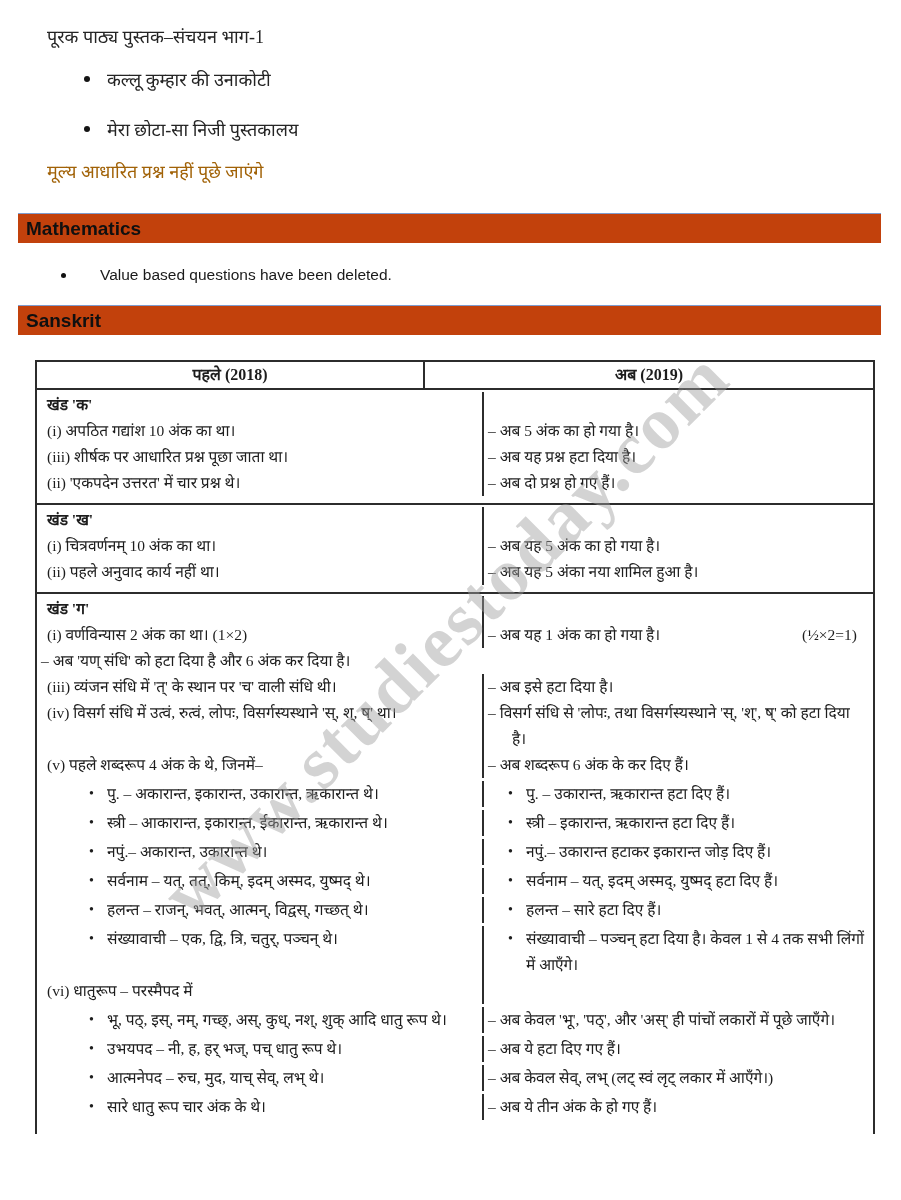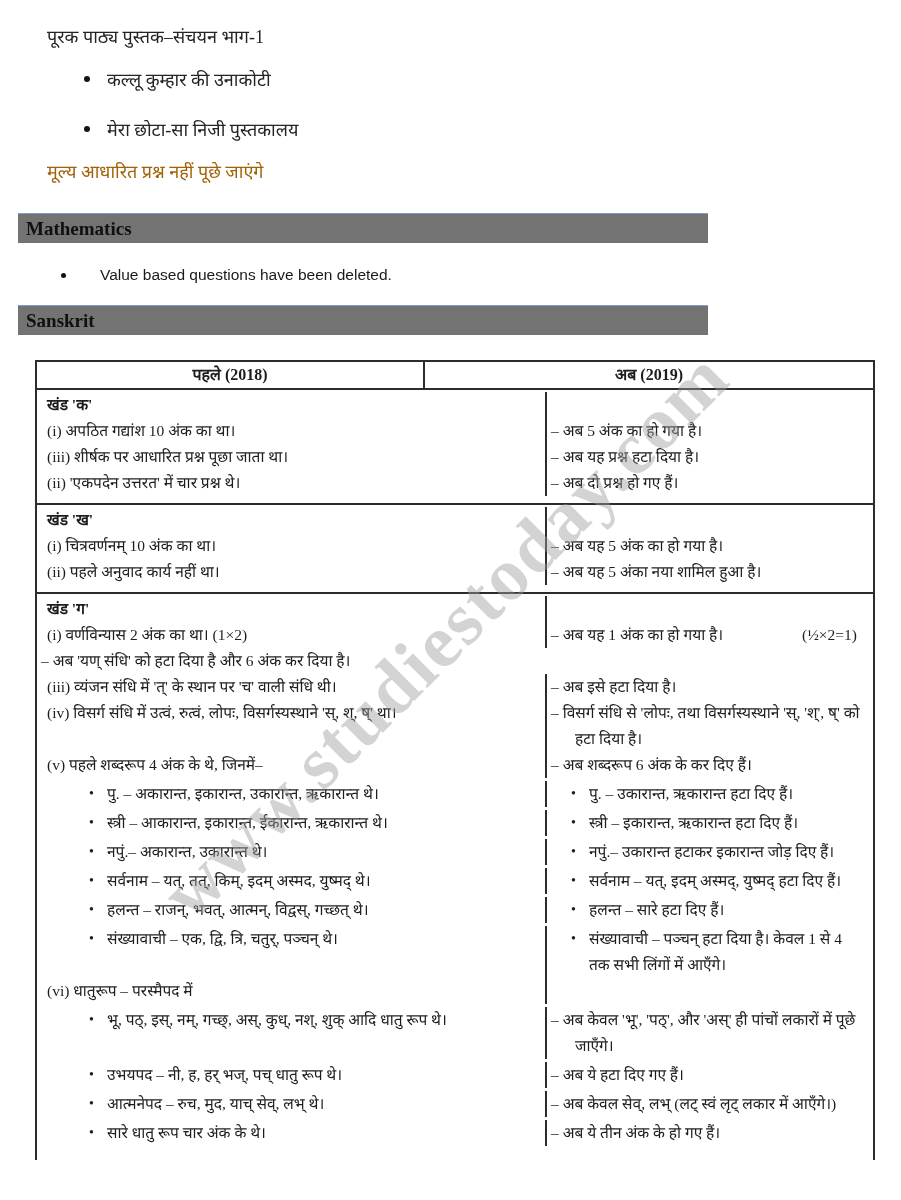--- a/index.html
+++ b/index.html
@@ -8,42 +8,42 @@
 
   
   .hheading{position:absolute;left:47px;top:24px;font-size:18px;color:#242424;}
   .hbullet{position:absolute;left:84px;display:flex;align-items:center;gap:17px;font-size:18px;color:#242424;}
   .hbullet .dot{width:6px;height:6px;border-radius:50%;background:#141414;flex:none;}
   #hb1{top:67px}
   #hb2{top:117px}
   .hnote{position:absolute;left:47px;top:159px;font-size:18px;color:#a16207;}
 
   
-  .bar{position:absolute;left:18px;width:690px;height:30px;background:#737373;
+  .bar{position:absolute;left:18px;width:863px;height:30px;background:#c2410c;
        border-top:1px solid #7e9ccf;
-       font-family:Liberation Serif, serif;font-weight:700;font-size:19px;
+       font-family:Liberation Sans, sans-serif;font-weight:700;font-size:19px;
        color:#101010;line-height:29px;padding-left:8px;box-sizing:border-box;}
   #bar-math{top:213px}
   #bar-skt{top:305px}
   .enbullet{position:absolute;left:61px;top:266px;display:flex;align-items:center;gap:34px;
             font-family:"Liberation Sans","DejaVu Sans",sans-serif;font-size:15.5px;color:#1a1a1a;}
   .enbullet .dot{width:5px;height:5px;border-radius:50%;background:#111;flex:none;}
 
   
   .ctable{position:absolute;left:35px;top:360px;width:840px;box-sizing:border-box;
           border:2px solid #2c2c2c;border-bottom:none;font-size:15.5px;background:transparent;}
   .thead{display:flex;border-bottom:2px solid #2c2c2c;font-weight:700;font-size:16px;}
   .th{line-height:26px;text-align:center;}
   .th.l{width:388px;border-right:2px solid #2c2c2c;box-sizing:border-box;}
   .th.r{flex:1;}
   .trow{display:flex;flex-direction:column;border-bottom:2px solid #2c2c2c;padding:2px 0 7px;}
   .trow:last-child{border-bottom:none;padding-bottom:14px;}
   .pair{display:flex;align-items:stretch;}
   .pair.bm{margin-top:3px;}
-  .lcell{width:510px;box-sizing:border-box;border-right:2px solid #2c2c2c;
+  .lcell{width:447px;box-sizing:border-box;border-right:2px solid #2c2c2c;
          padding:0 8px 0 10px;display:flex;}
   .rcell{flex:1;padding:0 8px 0 4px;display:flex;}
   .cellspan{flex:1;display:block;line-height:26px;min-height:26px;
             padding-left:24px;text-indent:-24px;}
   .lcell.t .cellspan{font-weight:700;padding-left:0;text-indent:0;}
   .lcell.b{padding-left:52px;}
   .rcell.b{padding-left:24px;}
   .lcell.b .cellspan,.rcell.b .cellspan{padding-left:0;text-indent:0;}
   .celldot{width:18px;flex:none;line-height:26px;font-size:14px;}
   .rnote{line-height:26px;padding-right:8px;white-space:nowrap;flex:none;}

